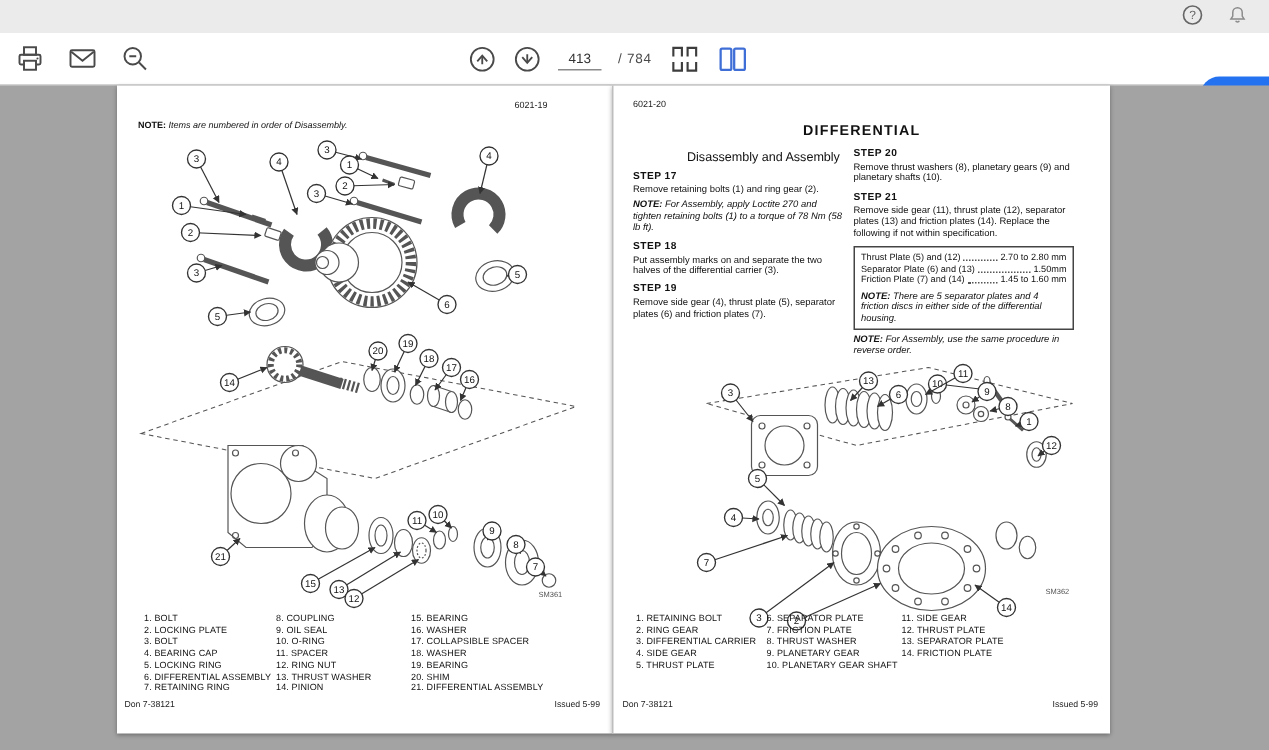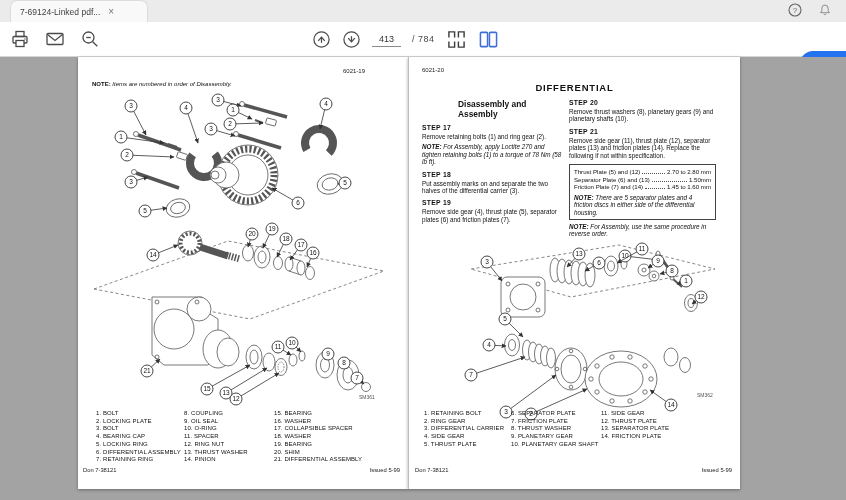--- a/index.html
+++ b/index.html
@@ -29,41 +29,37 @@
     box-shadow:0 1px 3px rgba(0,0,0,.35);color:#111;}
   #pageL{left:78px;width:330px;}
   #pageR{left:408px;width:332px;border-left:1px solid #bdbdbd;box-sizing:border-box;}
   .page svg.diagram{position:absolute;left:0;top:0;z-index:1;}
   .ovl{position:absolute;z-index:2;}
   .pg-code{font-size:6px;color:#222;}
   .top-note{font-size:6px;}
   .top-note b{font-weight:bold;}
   .top-note i{font-style:italic;}
   .pg-title{font-size:9.5px;font-weight:bold;text-align:center;letter-spacing:.8px;}
-  .sec-head{font-size:8.4px;font-weight:bold;margin:0 0 2px 0;padding-left:36px;}
+  .sec-head{font-size:8.4px;font-weight:normal;margin:0 0 2px 0;padding-left:36px;}
   .step-title{font-size:6.8px;font-weight:bold;margin:5px 0 2px 0;letter-spacing:.3px;}
   .step-body{font-size:6.3px;line-height:7.4px;}
   .note{font-size:6.3px;line-height:7.4px;font-style:italic;margin-top:3px;}
   .note .nlab{font-weight:bold;}
   .spec-box{border:1px solid #444;padding:3px 4px;margin:5px 0 2px 0;}
   .spec-row{display:flex;align-items:flex-end;font-size:6.1px;line-height:7.6px;}
   .spec-leader{flex:1;border-bottom:1px dotted #555;margin:0 2px 1.5px 2px;}
   .plist{position:absolute;top:353px;z-index:2;}
   .plist-item{font-size:6px;line-height:7.7px;letter-spacing:.1px;white-space:nowrap;}
   .fig-label{font-size:5px;color:#555;}
   .pg-footer{font-size:5.8px;color:#222;}
 </style>
 </head>
 <body>
 
 <div id="tabbar">
-  <div class="tab">
-    <span class="tab-title">7-69124-Linked pdf...</span>
-    <span class="tab-close">×</span>
-  </div>
   <div class="strip-icons">
     <span class="tb-icon">
       <svg width="14" height="14" viewBox="0 0 14 14">
           <circle cx="7" cy="7" r="6" fill="none" stroke="#666" stroke-width="1.1"></circle>
           <text x="7" y="9.6" text-anchor="middle" font-size="8" fill="#666" font-family="Liberation Sans, sans-serif">?</text>
         </svg>
     </span>
     <span class="tb-icon">
       <svg width="14" height="14" viewBox="0 0 20 20">
           <path d="M10,3 a4.5,4.5 0 0 1 4.5,4.5 v3.5 l1.8,2.8 h-12.6 l1.8,-2.8 v-3.5 a4.5,4.5 0 0 1 4.5,-4.5 z" fill="none" stroke="#8a8a8a" stroke-width="1.4"></path>

